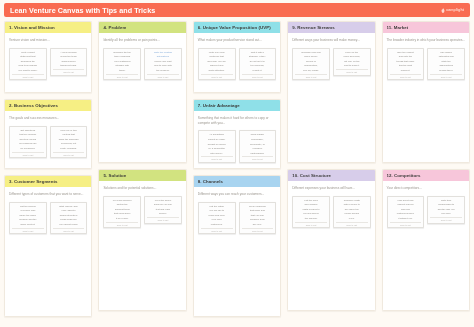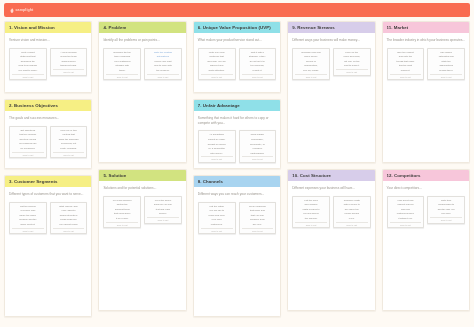--- a/index.html
+++ b/index.html
@@ -122,20 +122,21 @@
     padding-top: 1px;
     font-size: 2.1px;
     color: #b8b5b0;
     text-align: center;
   }
 </style>
 </head>
 <body>
 
 <div class="topbar">
+  <div class="topbar-title">Lean Venture Canvas with Tips and Tricks</div>
   <div class="brand">
     <svg class="brand-flame" viewBox="0 0 8 10">
       <path d="M4 0 C5.4 2.1 6.9 3.2 6.9 5.7 C6.9 8.1 5.6 10 4 10 C2.4 10 1.1 8.1 1.1 5.7 C1.1 4.1 2.1 3.2 2.8 2.2 C3.1 3.1 3.5 3.5 3.9 3.8 C3.5 2.4 3.5 1.1 4 0 Z" fill="#ffd9cf"></path>
     </svg>
     <span class="brand-name">camplight</span>
   </div>
 </div>
 
 <div class="board" id="board">
     <div class="col">

